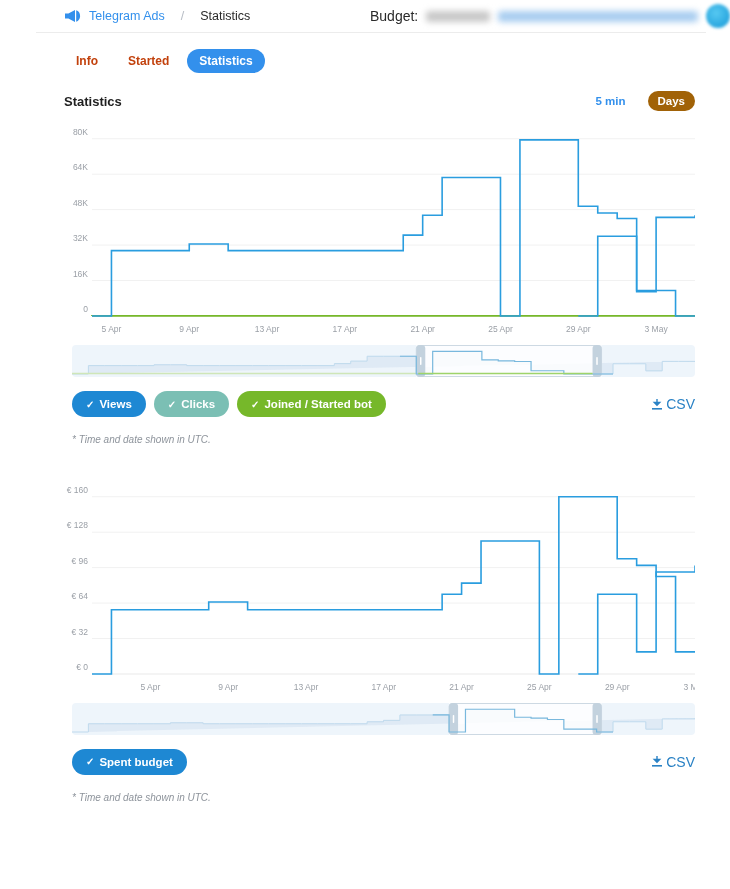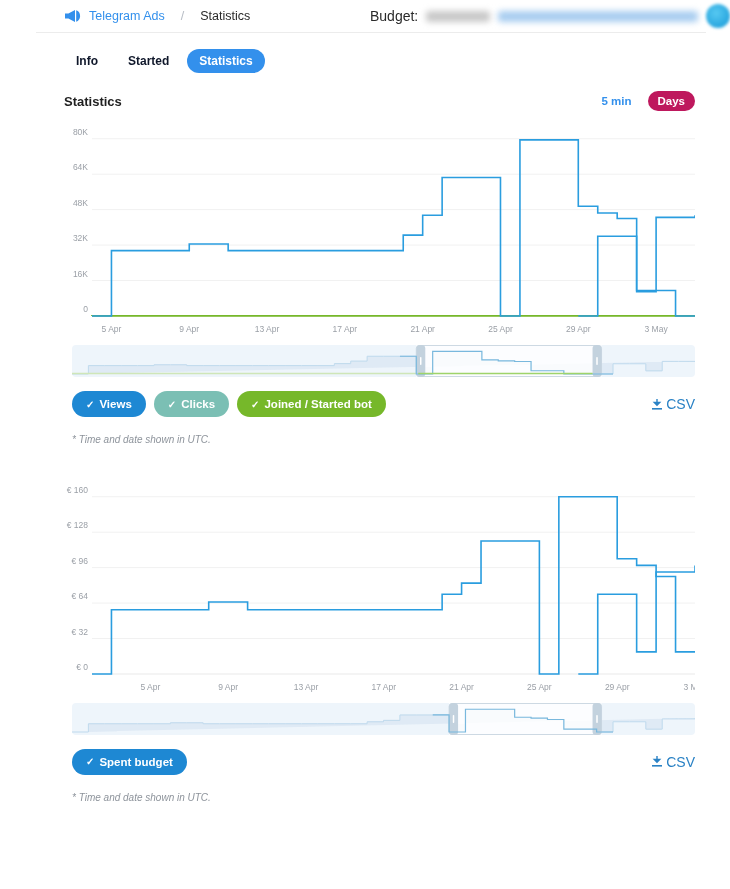--- a/index.html
+++ b/index.html
@@ -65,38 +65,38 @@
     position: absolute; left: 16px; right: 44px; top: 32px;
     height: 1px; background: #ececec;
   }
 
   
   .tabs {
     display: flex; align-items: center; gap: 6px;
     padding: 17px 0 0 44px;
   }
   .tab {
-    font-size: 12px; color: #0f172a; font-weight: 700;
+    font-size: 12px; color: #c2410c; font-weight: 700;
     padding: 5px 12px; border-radius: 14px; cursor: pointer;
     white-space: nowrap;
   }
   .tab.active { background: #3390ec; color: #ffffff; }
 
   
   .section-head {
     display: flex; align-items: center; justify-content: space-between;
     padding: 18px 55px 0 44px;
   }
   .section-title { font-size: 13px; font-weight: 700; color: #1f1f1f; }
-  .zoom-toggle { display: flex; align-items: center; gap: 6px; }
+  .zoom-toggle { display: flex; align-items: center; gap: 12px; }
   .zoom-opt {
     font-size: 11.5px; color: #3390ec; font-weight: 700;
     padding: 4px 10px; border-radius: 12px; cursor: pointer;
   }
-  .zoom-opt.active { background: #be185d; color: #fff; }
+  .zoom-opt.active { background: #a16207; color: #fff; }
   .date-range {
     text-align: right;
     font-size: 11px; font-weight: 700; color: #1f1f1f;
     padding: 10px 55px 0 0;
   }
 
   
   .chart-block { padding: 0 55px 0 44px; }
   .chart-svg { display: block; width: 631px; }
   .minimap-wrap { padding: 6px 55px 0 52px; }

